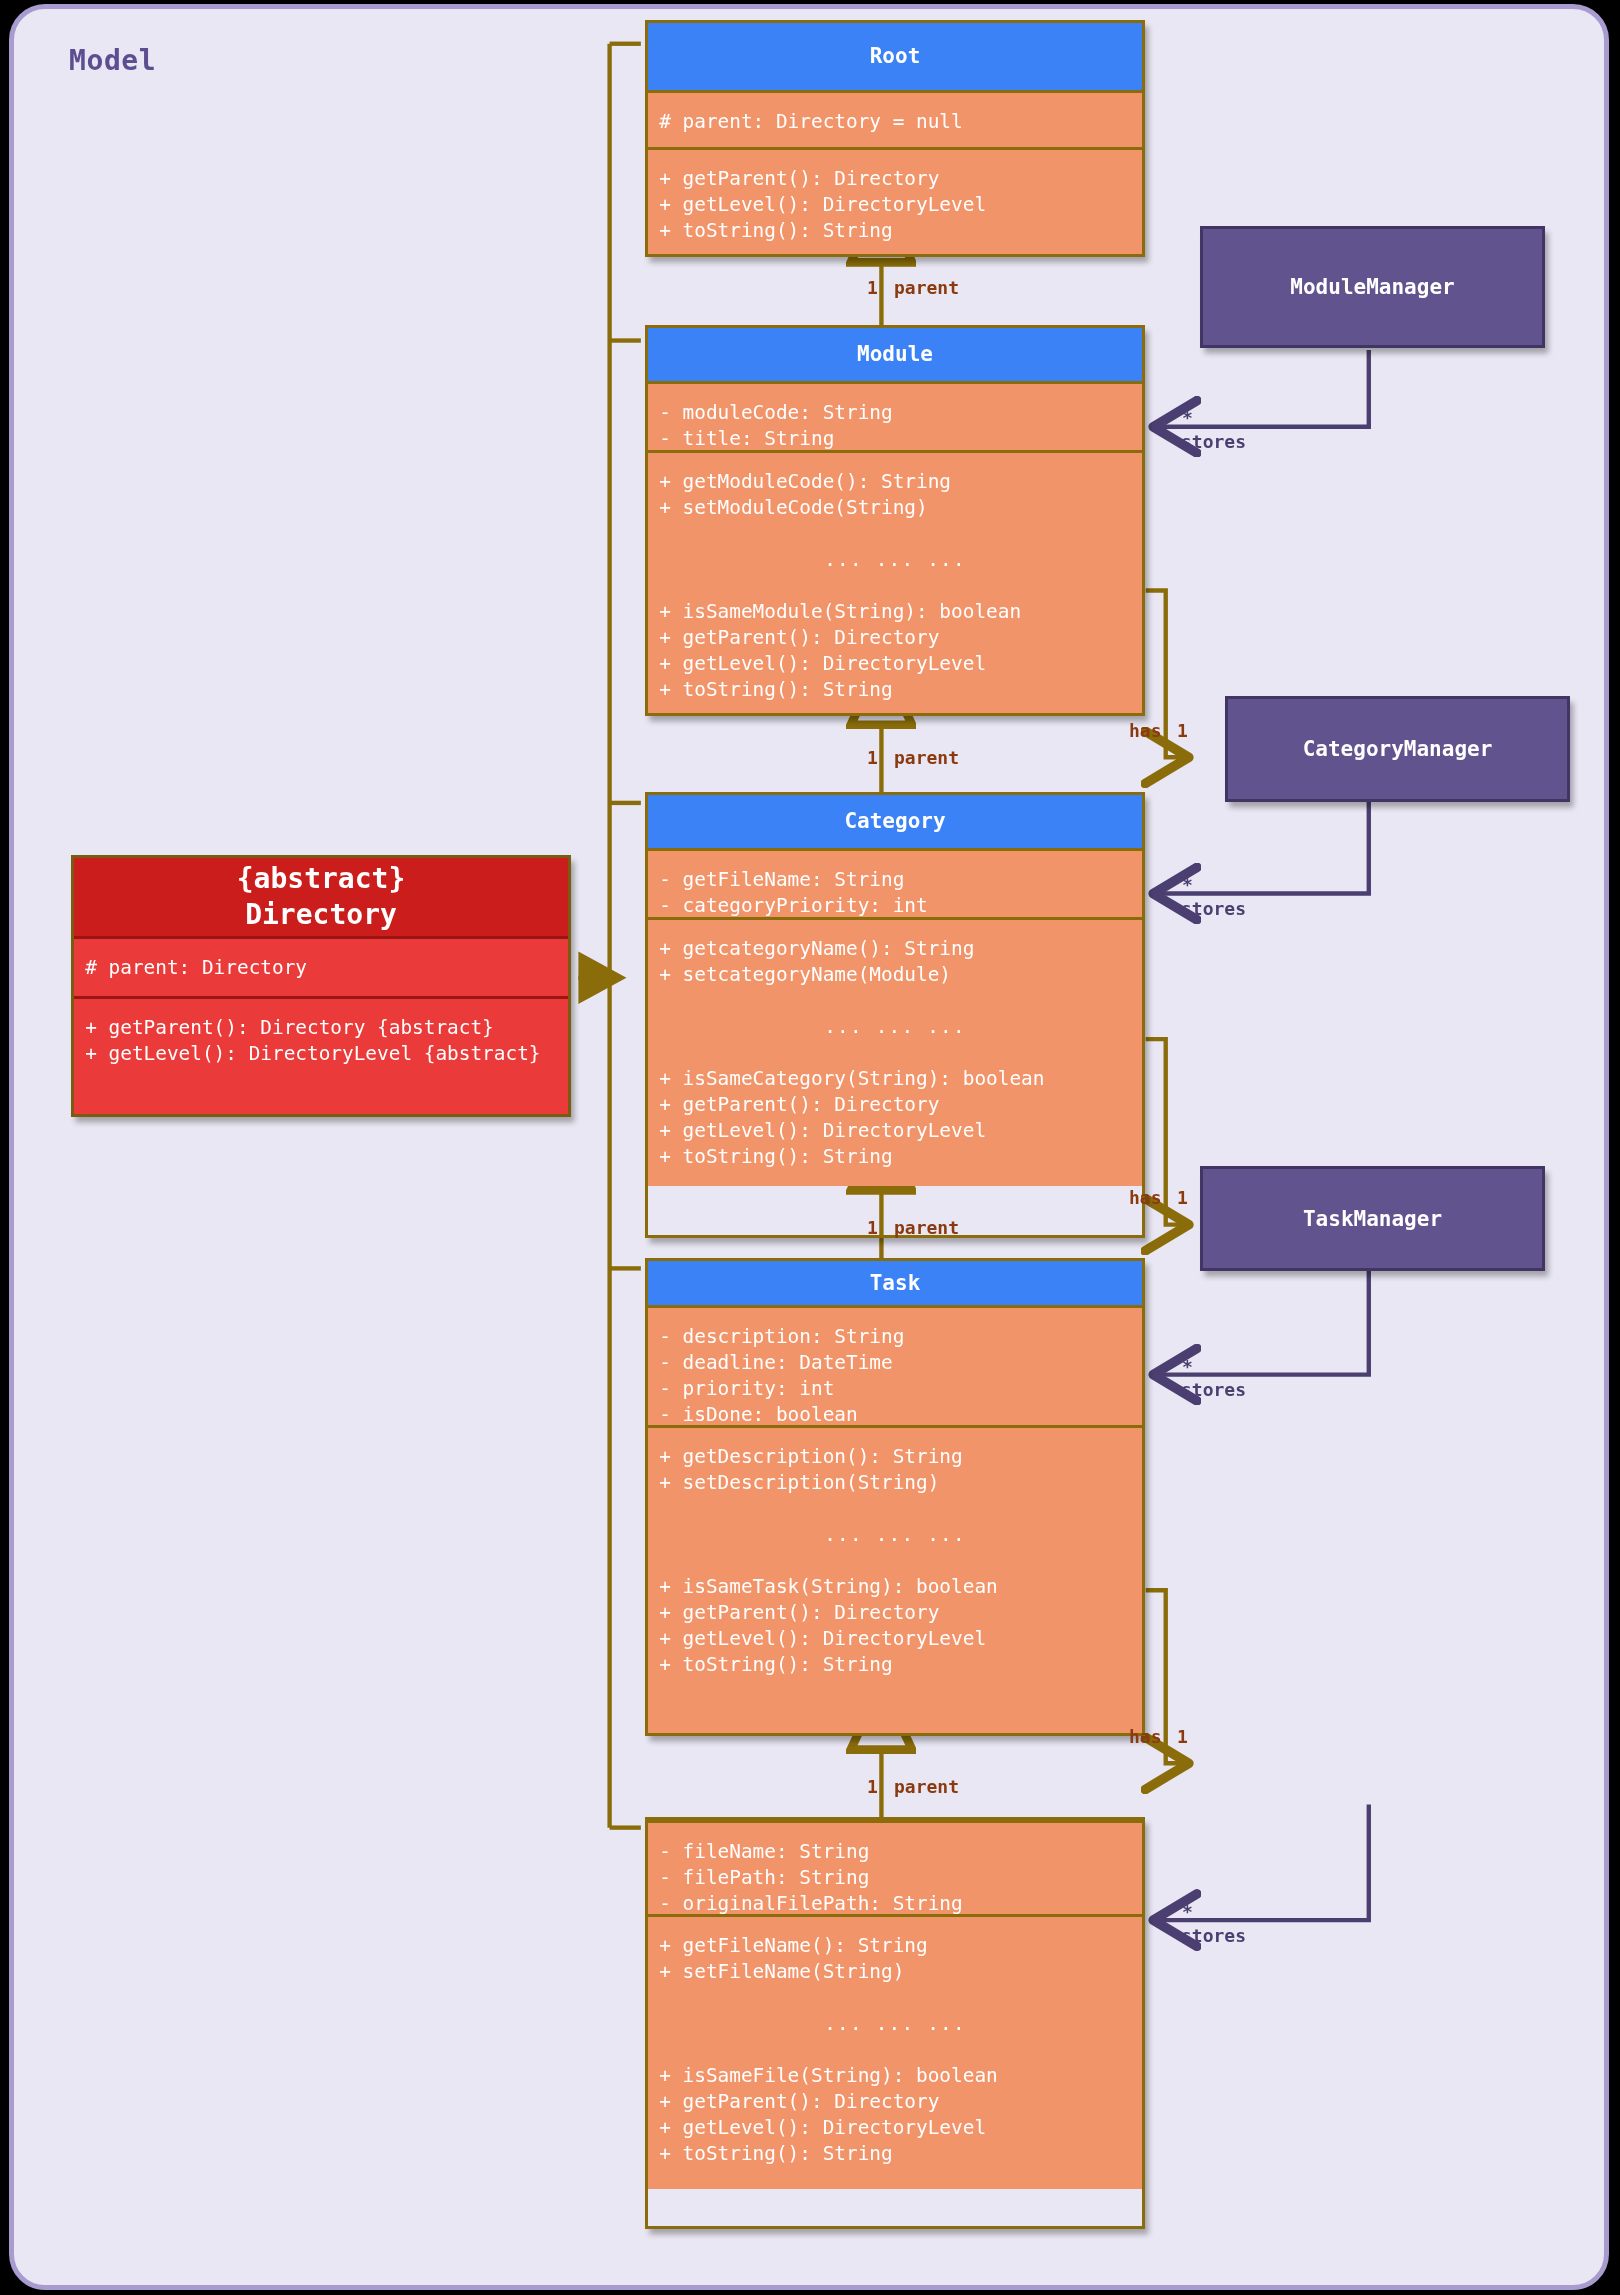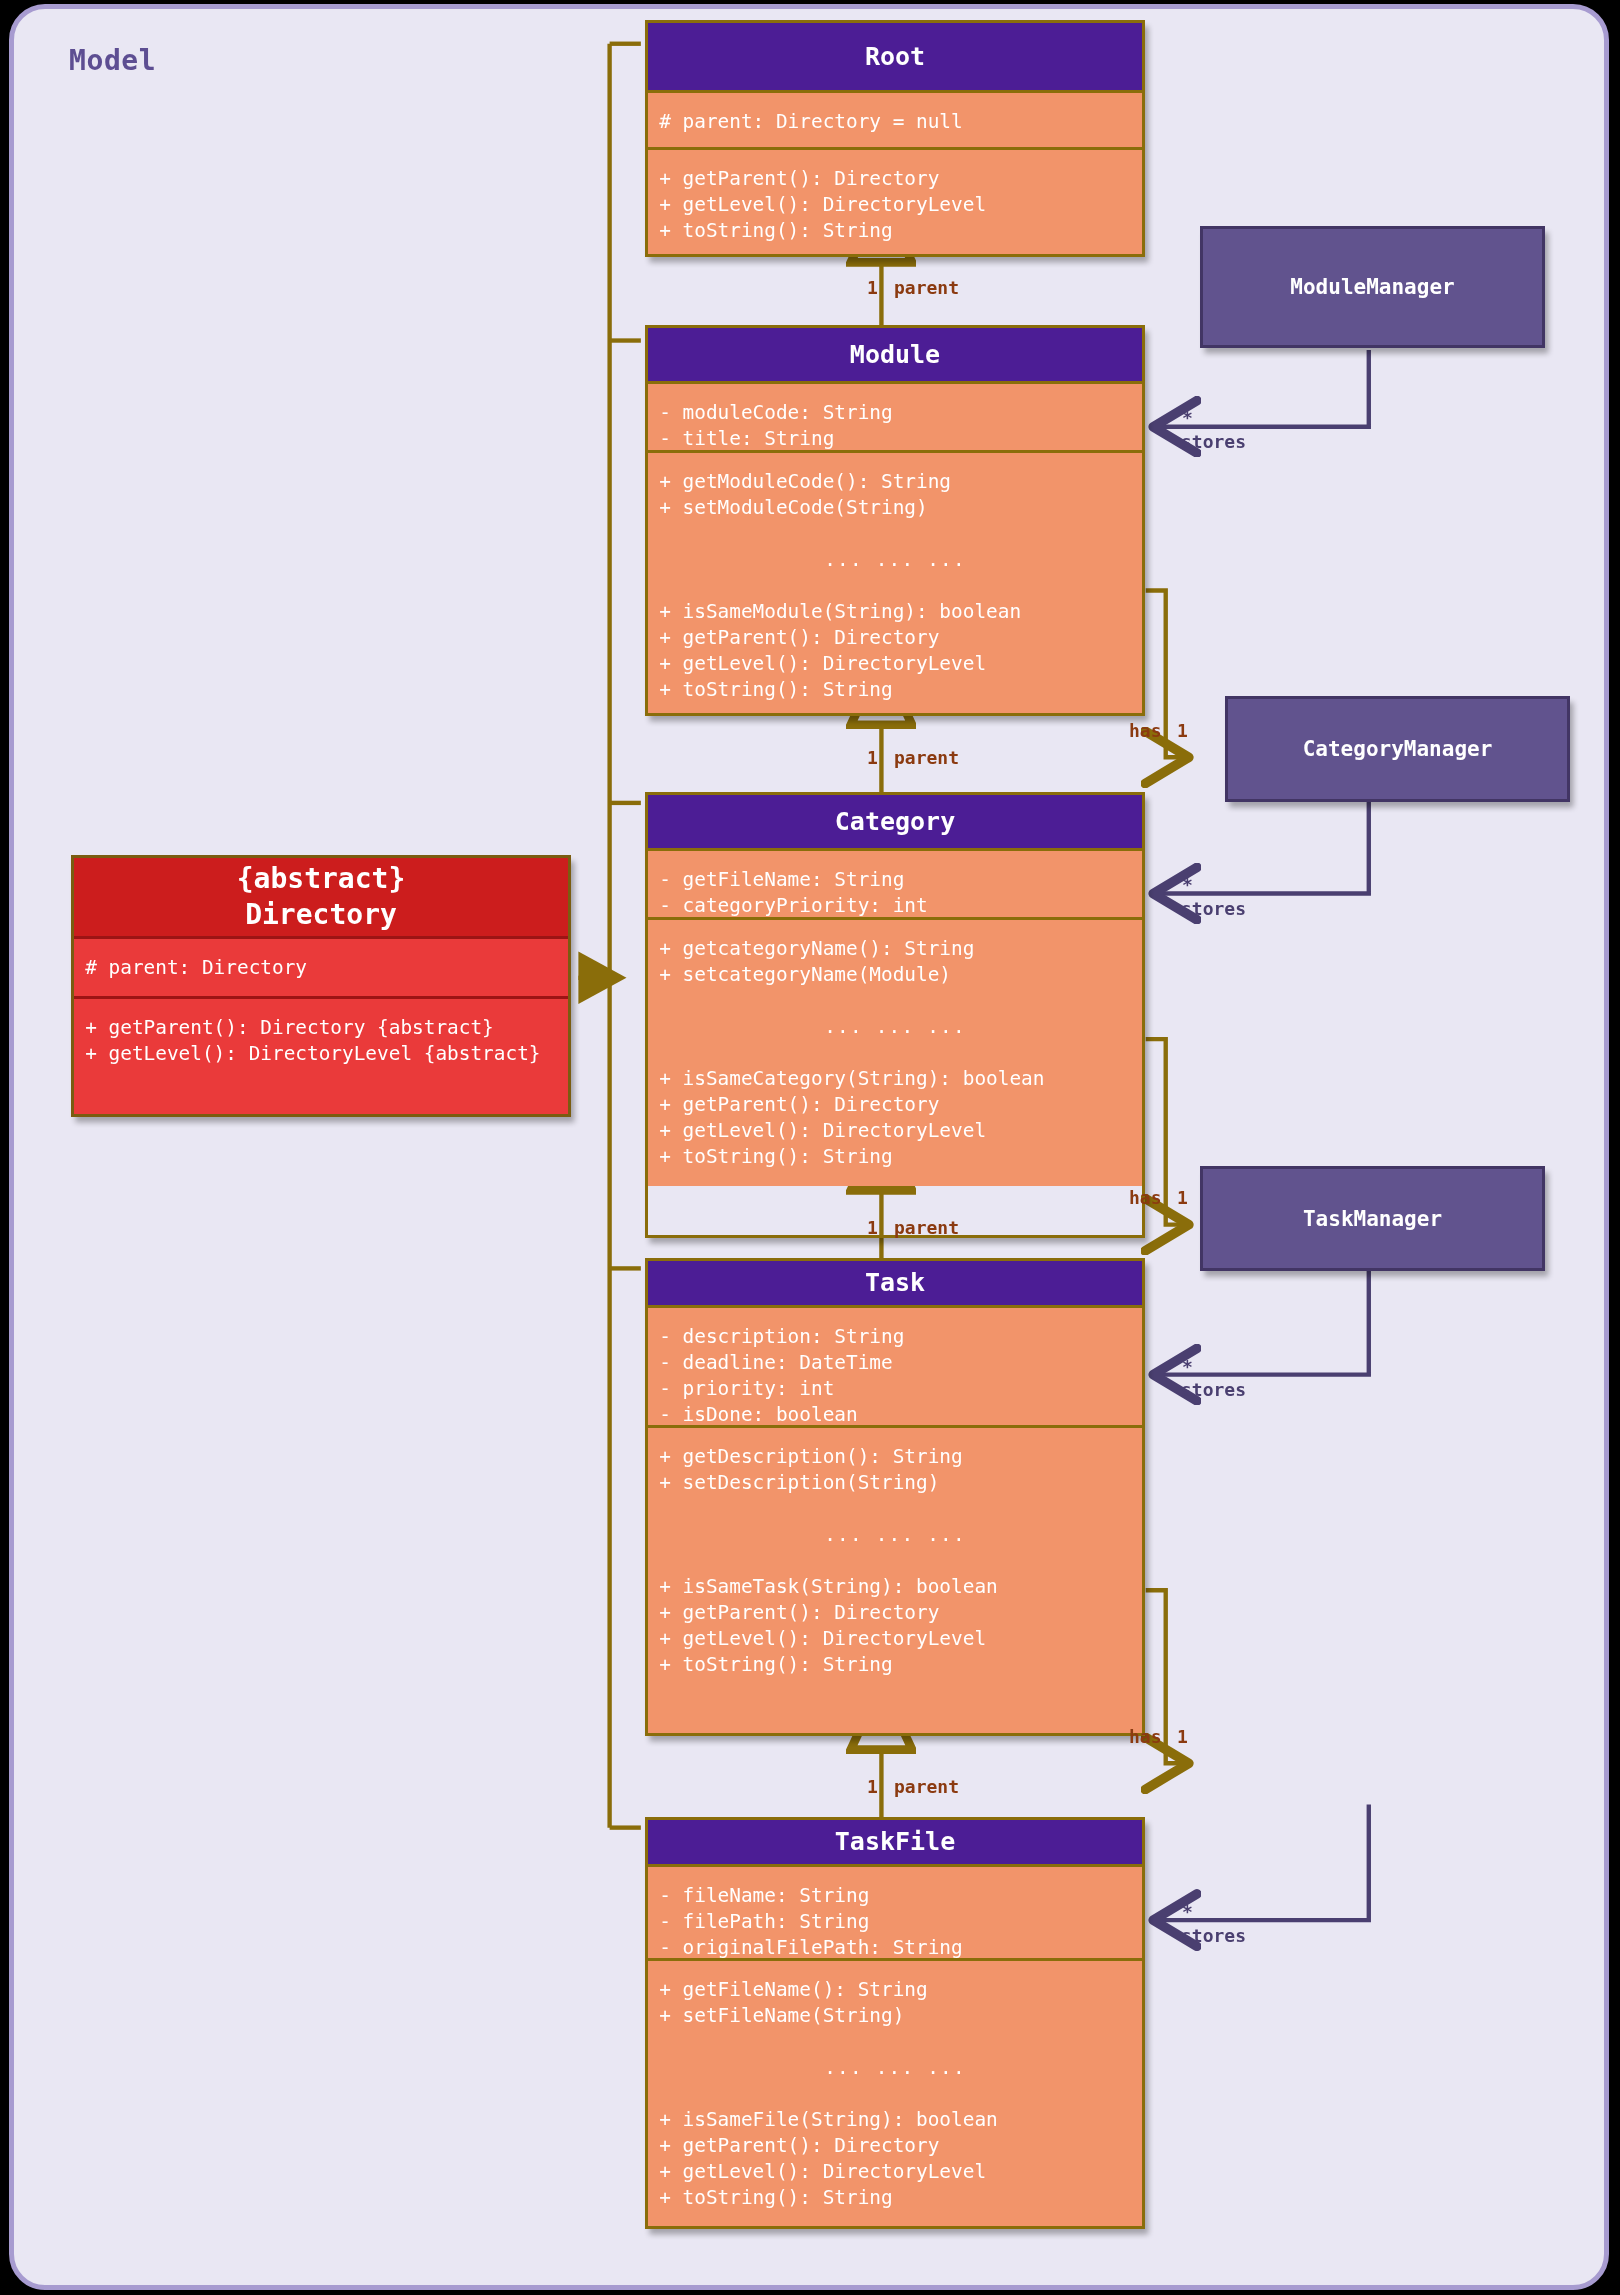--- a/index.html
+++ b/index.html
@@ -50,23 +50,23 @@
   }
   
   .uml {
     position: absolute;
     box-sizing: border-box;
     border: 3.1px solid #8a6d0a;
     box-shadow: 4.4px 5.6px 5.6px rgba(0,0,0,0.30);
     overflow: hidden;
   }
   .uml .hdr {
-    background: #4c1d95;
+    background: #3b82f6;
     color: #ffffff;
-    font-size: 25px;
+    font-size: 21px;
     font-weight: bold;
     text-align: center;
     display: flex;
     flex-direction: column;
     align-items: center;
     justify-content: center;
     line-height: 1.28;
     box-sizing: border-box;
   }
   .uml .sec {
@@ -267,23 +267,20 @@
       <div class="ellip">... ... ...</div>
       <div class="gap"></div>
       <div class="ln">+ isSameTask(String): boolean</div>
       <div class="ln">+ getParent(): Directory</div>
       <div class="ln">+ getLevel(): DirectoryLevel</div>
       <div class="ln">+ toString(): String</div>
     </div>
   </div>
 
   <div class="uml" style="left:645px; top:1817px; width:500px; height:412px;">
-    <div class="hdr" style="height:44px;">
-      <span>TaskFile</span>
-    </div>
     <div class="sec" style="height:94px;">
       <div class="ln">- fileName: String</div>
       <div class="ln">- filePath: String</div>
       <div class="ln">- originalFilePath: String</div>
     </div>
     <div class="sec" style="height:275px;">
       <div class="ln">+ getFileName(): String</div>
       <div class="ln">+ setFileName(String)</div>
       <div class="gap"></div>
       <div class="ellip">... ... ...</div>

